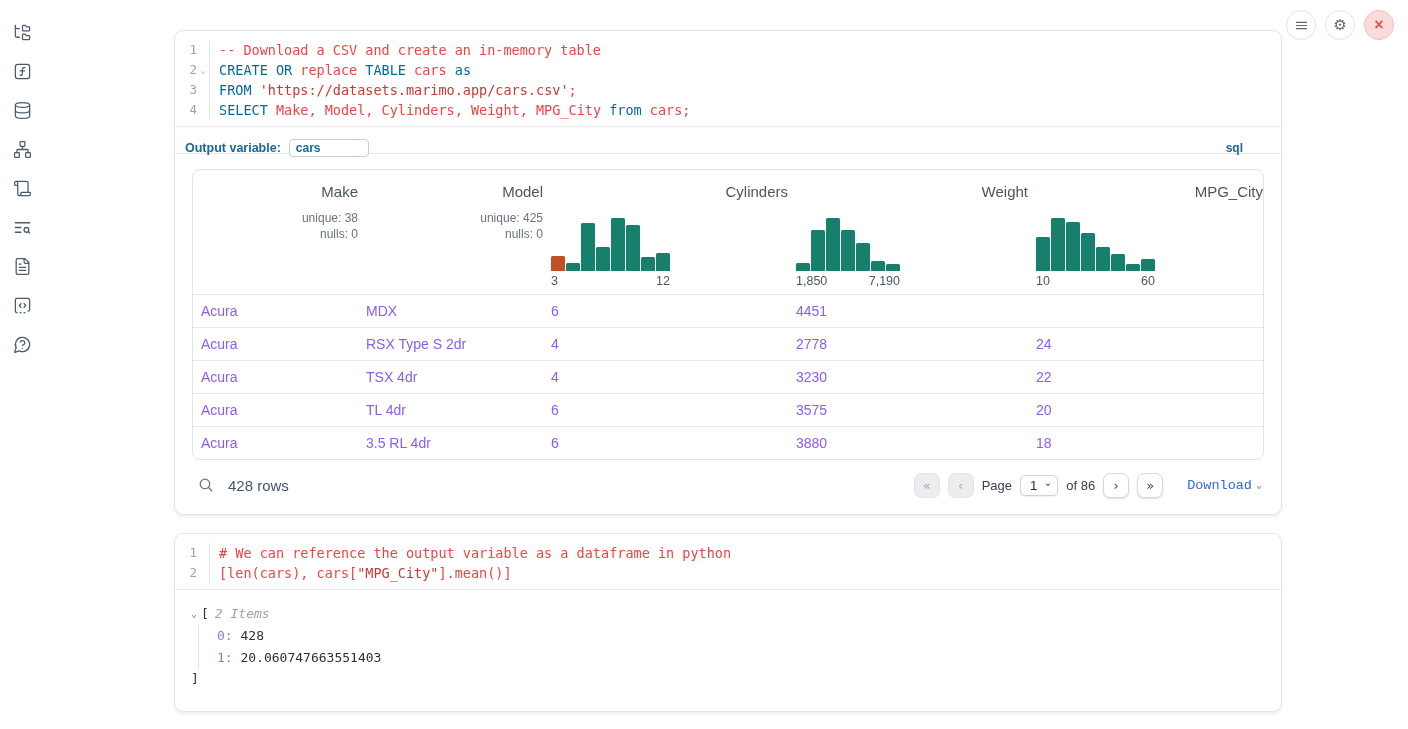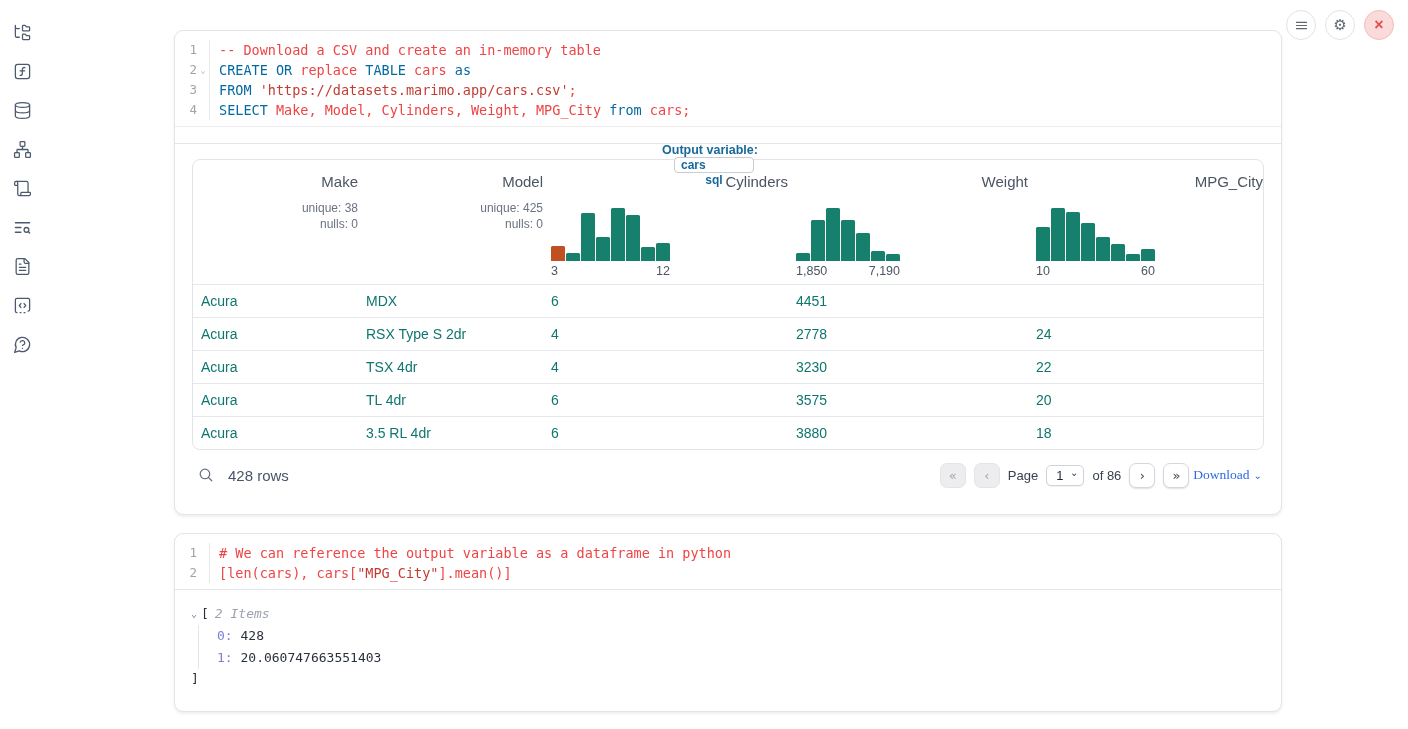--- a/index.html
+++ b/index.html
@@ -26,55 +26,55 @@
   .code-row { display:flex; line-height:20px; font-family:"DejaVu Sans Mono",monospace; font-size:13.5px; white-space:pre; }
   .ln { width:22px; text-align:right; color:#a3a3a3; font-size:12.5px; flex:none; }
   .fold { width:12px; flex:none; text-align:center; color:#b3b3b3; font-size:9px; line-height:20px; }
   .code-text { border-left:1px solid #e8e8ea; padding-left:9px; flex:1; color:#3b3f46; }
   .tok-comment { color:#ef4444; }
   .tok-keyword { color:#0369a1; }
   .tok-string  { color:#c33c33; }
   .tok-plain   { color:#ef4444; }
 
   
-  .outvar-bar { display:flex; align-items:center; height:18px; border-top:1px solid #ececef; border-bottom:1px solid #e4e5e9; padding:16px 38px 0 10px;flex-direction:column; }
+  .outvar-bar { display:flex; align-items:center; height:28px; border-top:1px solid #ececef; border-bottom:1px solid #e4e5e9; padding:16px 38px 0 10px; }
   .outvar-label { font-size:12.5px; font-weight:bold; color:#17699b; margin-right:8px; }
   .outvar-input { width:80px; height:18px; border:1px solid #c8cdd4; border-radius:4px; font-size:12px; font-weight:bold; color:#17699b; padding:0 6px; font-family:"Liberation Sans",sans-serif; }
   .flex1 { flex:1; }
   .lang-badge { font-size:12px; font-weight:bold; color:#17699b; }
 
   
   .output-area { padding:15px 17px 8px 17px; }
   .dtable { border:1px solid #e3e4e8; border-radius:8px; overflow:hidden; }
   .thead, .trow { display:grid; grid-template-columns:165px 185px 245px 240px 1fr; }
   .thead { padding-top:10px; height:124px; }
   .th { padding-left:8px; display:flex; flex-direction:column;text-align:right; }
   .th-label { font-size:15px; color:#4b5563; margin-top:3px; }
   .th-stat { font-size:12px; color:#6b7280; line-height:16px; }
   .th-stats { margin-top:10px; }
   .hist-wrap { margin-top:auto; width:fit-content; }
   .hist { display:flex; align-items:flex-end; gap:1px; height:56px; }
   .hist-bar { width:14px; border-radius:1.5px 1.5px 0 0; }
   .range { display:flex; justify-content:space-between; font-size:12.5px; color:#4b5563; margin-top:3px; margin-bottom:6px; }
   .trow { height:33px; border-top:1px solid #e7e8ec; }
-  .td { padding-left:8px; font-size:14px; color:#0f766e; line-height:32px; overflow:hidden; white-space:nowrap; }
+  .td { padding-left:8px; font-size:14px; color:#8b5cf6; line-height:32px; overflow:hidden; white-space:nowrap; }
 
   
   .tfooter { display:flex; align-items:center; margin-top:7px; height:36px; padding:0 2px 0 6px; }
   .search-btn { background:none; border:none; cursor:pointer; display:flex; align-items:center; margin-right:13px; }
   .search-btn svg { width:17px; height:17px; stroke:#6b7280; fill:none; stroke-width:1.5; stroke-linecap:round; }
   .rowcount { font-size:15px; color:#475569; }
   .pg-group { display:flex; align-items:center; gap:8px; }
   .pg-btn { width:26px; height:25px; border-radius:7px; display:flex; align-items:center; justify-content:center; font-size:13px; cursor:pointer; font-family:"DejaVu Sans",sans-serif; }
   .pg-btn.disabled { background:#ededf0; border:1px solid #e4e4e8; color:#a0a6b0; }
   .pg-btn.enabled { background:#fff; border:1px solid #d4d8dd; color:#3f4751; box-shadow:0 1px 1.5px rgba(0,0,0,0.12); }
   .pg-label { font-size:13px; color:#374151; }
   .page-select { position:relative; border:1px solid #cfd4da; border-radius:5px; background:#fff; padding:2px 20px 2px 9px; font-size:13px; color:#1f2937; cursor:pointer; box-shadow:0 1px 1px rgba(0,0,0,0.06); }
   .page-select .sel-chev { position:absolute; right:5px; top:1px; font-size:10px; color:#374151; }
-  .download-btn { background:none; border:none; color:#2e6ae0; font-size:13.5px; margin-left:4px; cursor:pointer; display:flex; align-items:center; gap:4px; font-family:Liberation Serif, serif; }
+  .download-btn { background:none; border:none; color:#2e6ae0; font-size:13.5px; margin-left:24px; cursor:pointer; display:flex; align-items:center; gap:4px; font-family:Liberation Mono, monospace; }
   .download-btn .dl-chev { font-size:10px; color:#2e6ae0; }
 
   
   .py-divider { border-top:1px solid #e4e5e9; }
   .pyout { padding:13px 16px 10px 16px; font-family:"DejaVu Sans Mono",monospace; font-size:13px; color:#2b313c; }
   .tree-head { display:flex; align-items:center; line-height:22px; }
   .tree-chev { font-size:10px; color:#6b7280; margin-right:4px; cursor:pointer; }
   .tree-items-label { color:#9ca3af; font-style:italic; margin-left:6px; }
   .tree-entries { border-left:1px solid #e4e5e9; margin-left:7px; padding-left:18px; }
   .tree-entry { line-height:22px; }

